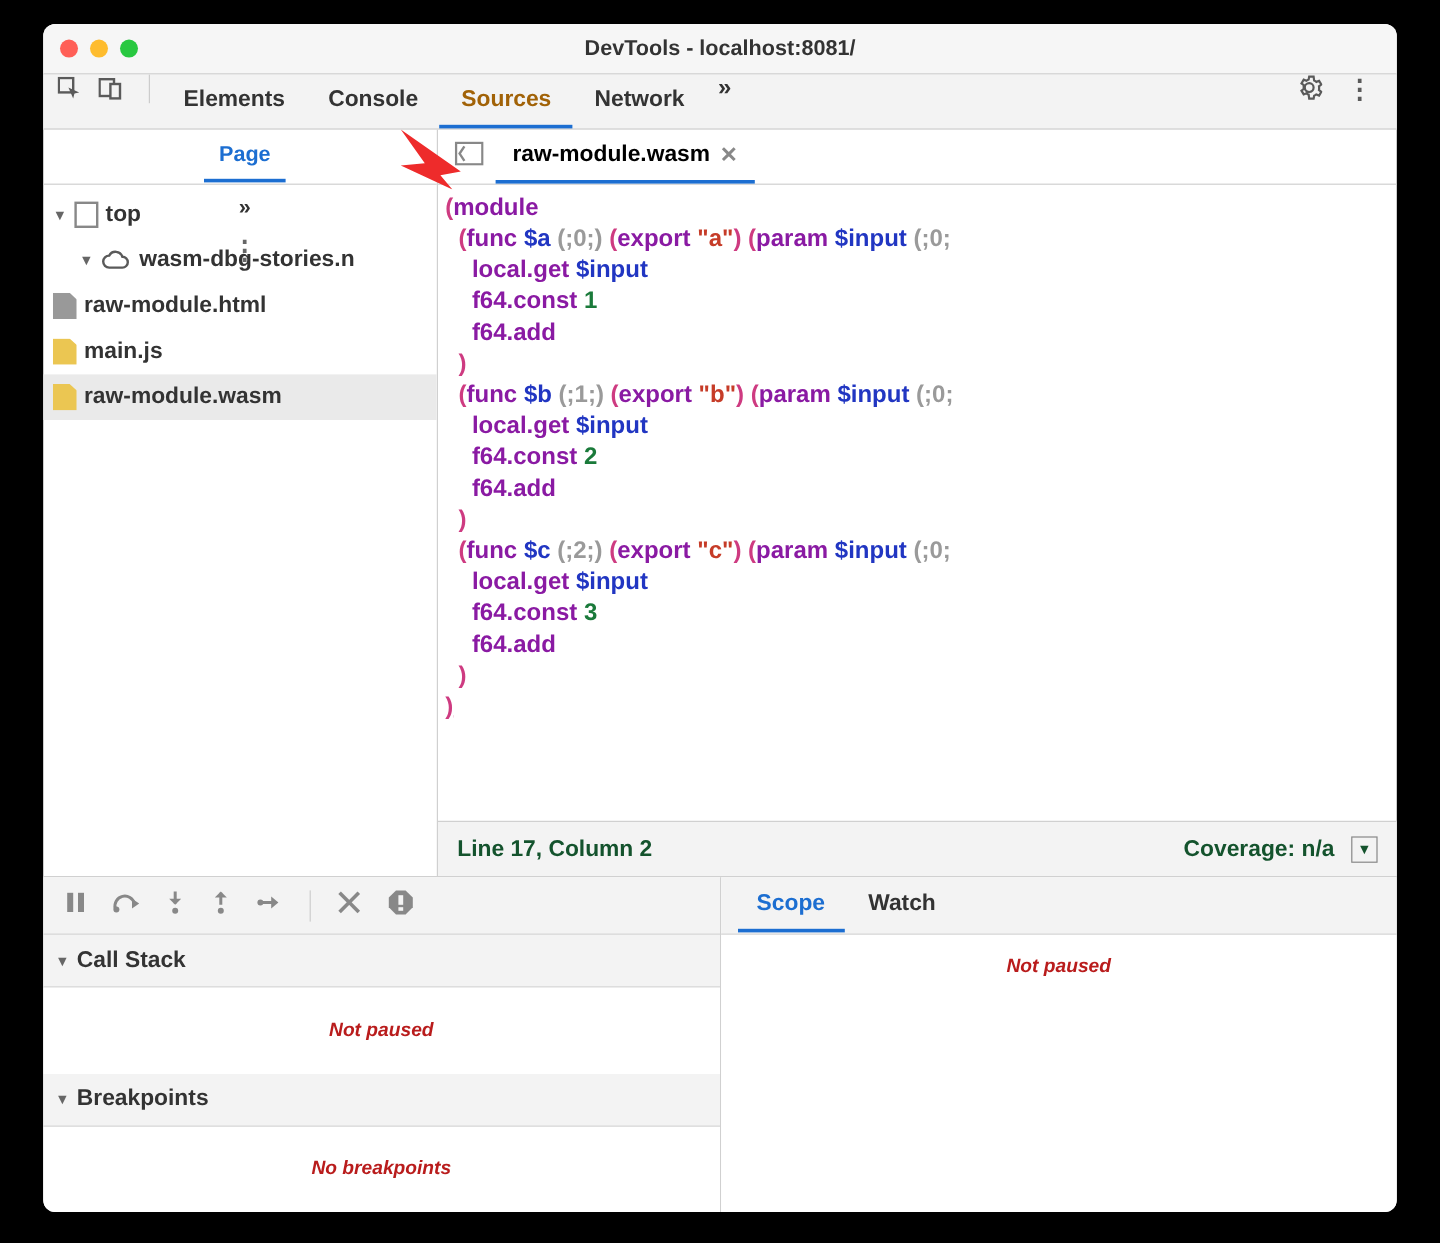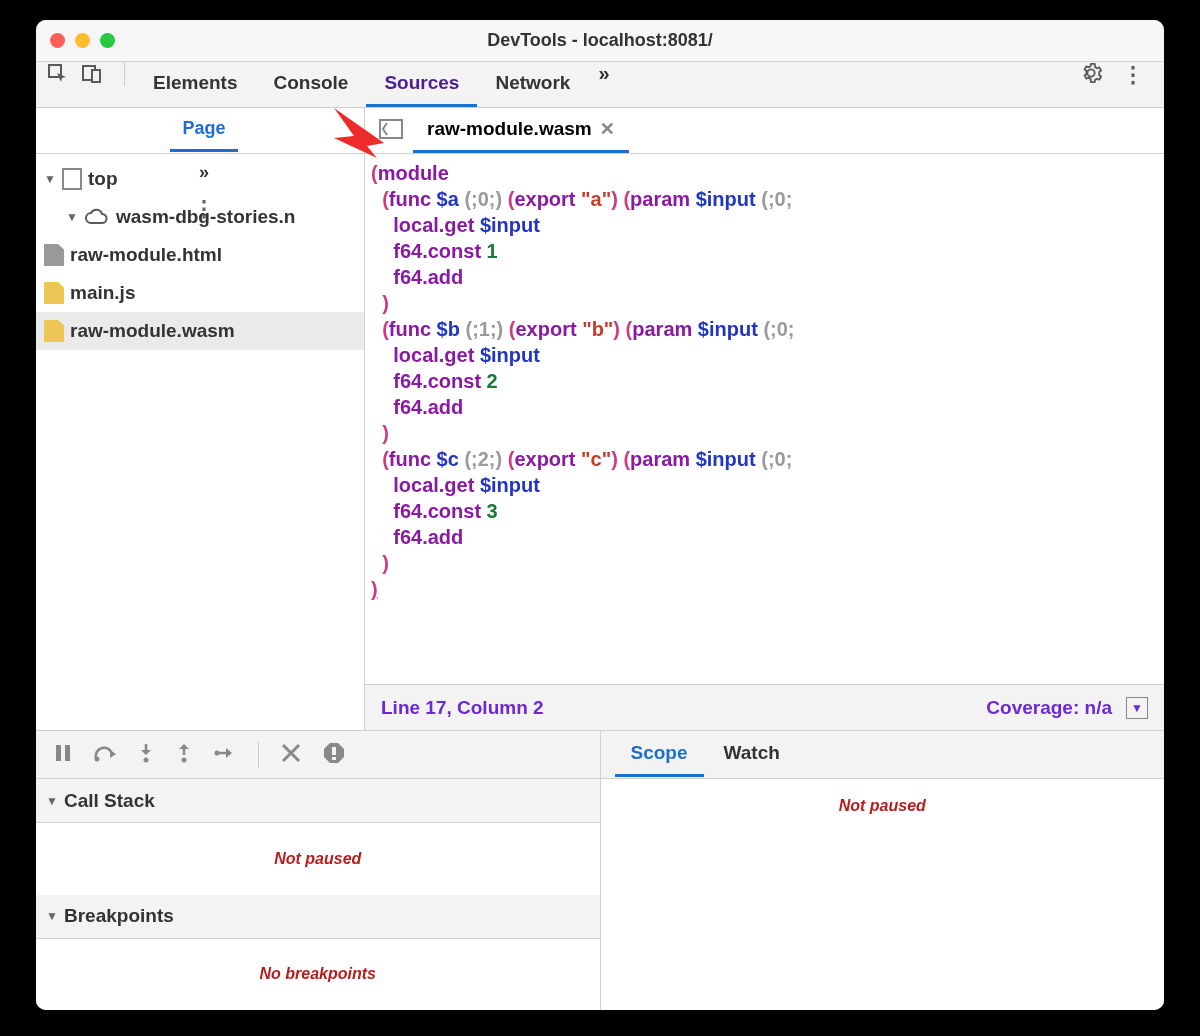--- a/index.html
+++ b/index.html
@@ -7,21 +7,21 @@
 .window { position:absolute; top:20px; left:36px; width:1128px; height:990px; background:#fff; border-radius:10px; overflow:hidden; box-shadow:0 20px 60px rgba(0,0,0,.5); display:flex; flex-direction:column;font-weight:bold; }
 .titlebar { height:42px; background:#f6f6f6; border-bottom:1px solid #d0d0d0; display:flex; align-items:center; padding:0 14px; position:relative; }
 .traffic { display:flex; gap:10px; }
 .dot { width:15px; height:15px; border-radius:50%; }
 .dot.red{background:#ff5f57}.dot.yel{background:#febc2e}.dot.grn{background:#28c840}
 .titlebar .title { position:absolute; left:50%; transform:translateX(-50%); font-size:18px; color:#333; }
 .tabs { height:46px; border-bottom:1px solid #d0d0d0; display:flex; padding:0 10px; background:#f3f3f3; }
 .tabs .ico { width:24px; height:24px; margin-right:10px; display:flex; align-items:center; justify-content:center; color:#5a5a5a; }
 .tabs .sep { width:1px; height:24px; background:#ccc; margin:0 10px; }
 .tabs .tab { font-size:19px; color:#333; padding:10px 18px; cursor:pointer; border-bottom:3px solid transparent; }
-.tabs .tab.active { color:#4c1d95; border-bottom-color:#1c6ed1; }
+.tabs .tab.active { color:#a16207; border-bottom-color:#1c6ed1; }
 .tabs .more { font-size:20px; color:#333; padding:0 10px; }
 .tabs .spacer { flex:1; }
 .tabs .gear,.tabs .menu { font-size:22px; color:#5a5a5a; padding:0 10px; cursor:pointer; }
 .main { display:flex; flex:1; min-height:0; }
 .sidebar { width:329px; display:flex; flex-direction:column; border-right:1px solid #d0d0d0; }
 .side-tabs { height:46px; display:flex; align-items:center; border-bottom:1px solid #d0d0d0; padding-left:8px;flex-direction:column; }
 .side-tabs .st { font-size:18px; padding:10px 12px; border-bottom:3px solid transparent; color:#333; }
 .side-tabs .st.active { color:#1c6ed1; border-bottom-color:#1c6ed1; }
 .side-tabs .spacer{flex:1}
 .side-tabs .dots{ font-size:22px; padding:0 14px; color:#666;}
@@ -40,21 +40,21 @@
 .ed-tabs { height:46px; border-bottom:1px solid #d0d0d0; display:flex; align-items:center; padding-left:4px; position:relative; }
 .arrow-annot { position:absolute; top:0px; left:-36px; width:60px; height:50px; z-index:10; pointer-events:none; }
 .ed-tabs .collapse-ico{ padding:0 10px; color:#888;}
 .ed-tab { display:flex; align-items:center; gap:8px; font-size:19px; padding:8px 14px; border-bottom:3px solid #1c6ed1; height:100%; }
 .ed-tab .close{color:#888; font-size:18px;}
 .code { flex:1; display:flex; overflow:hidden; font-family:Menlo,Consolas,monospace; font-size:20px; line-height:26px; }
 .gutter { background:#fff; border-right:1px solid #e0e0e0; color:#bbb; text-align:right; padding:6px 8px 6px 4px; white-space:pre; width:90px;}
 .gutter .dim{color:#ddd}
 .src { padding:6px 0 6px 6px; white-space:pre; overflow:auto; color:#333; }
 .kw{color:#8a1aa3}.br{color:#ce3b81}.nm{color:#2136c2}.cm{color:#9a9a9a}.str{color:#c63c28}.num{color:#1a7a3a}
-.status { height:46px; border-top:1px solid #d0d0d0; display:flex; align-items:center; justify-content:space-between; padding:0 16px; font-size:19px; color:#6d28d9; background:#f3f3f3;}
+.status { height:46px; border-top:1px solid #d0d0d0; display:flex; align-items:center; justify-content:space-between; padding:0 16px; font-size:19px; color:#14532d; background:#f3f3f3;}
 .status .sico{ border:1px solid #888; width:22px; height:22px; display:flex; align-items:center; justify-content:center; font-size:12px;}
 .debugger { height:280px; border-top:1px solid #d0d0d0; display:flex; }
 .dbg-left { flex:1; display:flex; flex-direction:column; border-right:1px solid #d0d0d0; }
 .dbg-right { flex:1; display:flex; flex-direction:column; }
 .dbg-toolbar { height:48px; background:#f3f3f3; border-bottom:1px solid #d0d0d0; display:flex; align-items:center; gap:22px; padding:0 18px; color:#888; }
 .dbg-toolbar .vsep{ width:1px; height:26px; background:#ccc; }
 .dbg-toolbar svg,.dbg-toolbar span{ cursor:pointer; }
 .dbg-section-hdr { height:44px; background:#f3f3f3; border-bottom:1px solid #d0d0d0; display:flex; align-items:center; padding:0 10px; font-size:19px; color:#333; gap:6px;}
 .dbg-section-body { flex:1; display:flex; align-items:center; justify-content:center; font-size:16px; font-style:italic; color:#b91c1c; background:#fff;text-align:right; }
 .dbg-right .dbg-toolbar{ gap:4px; padding:0 14px;}

